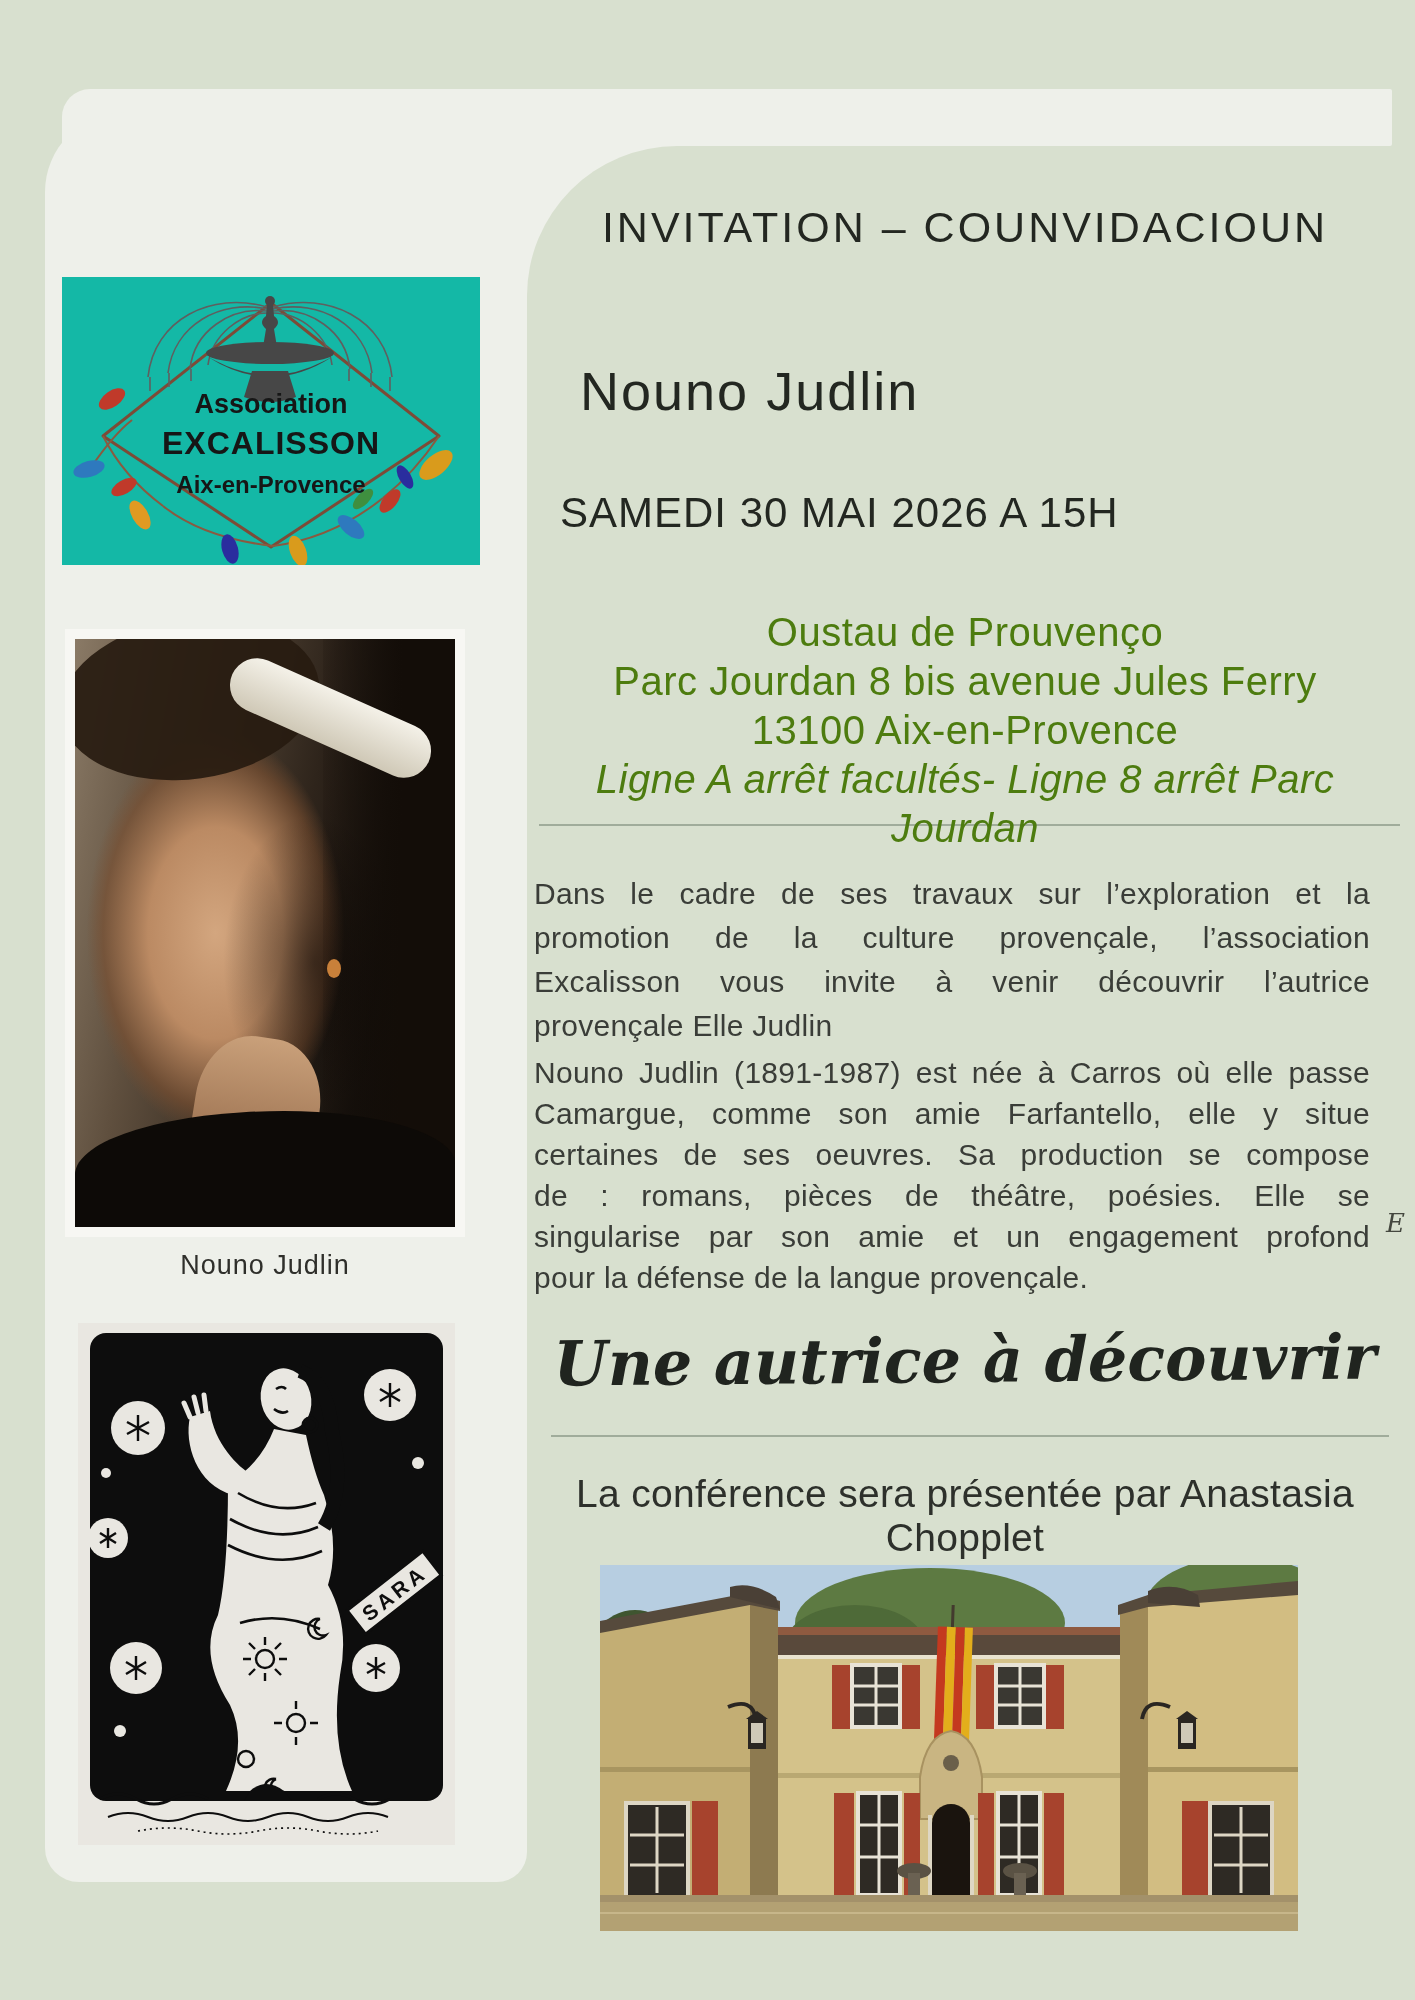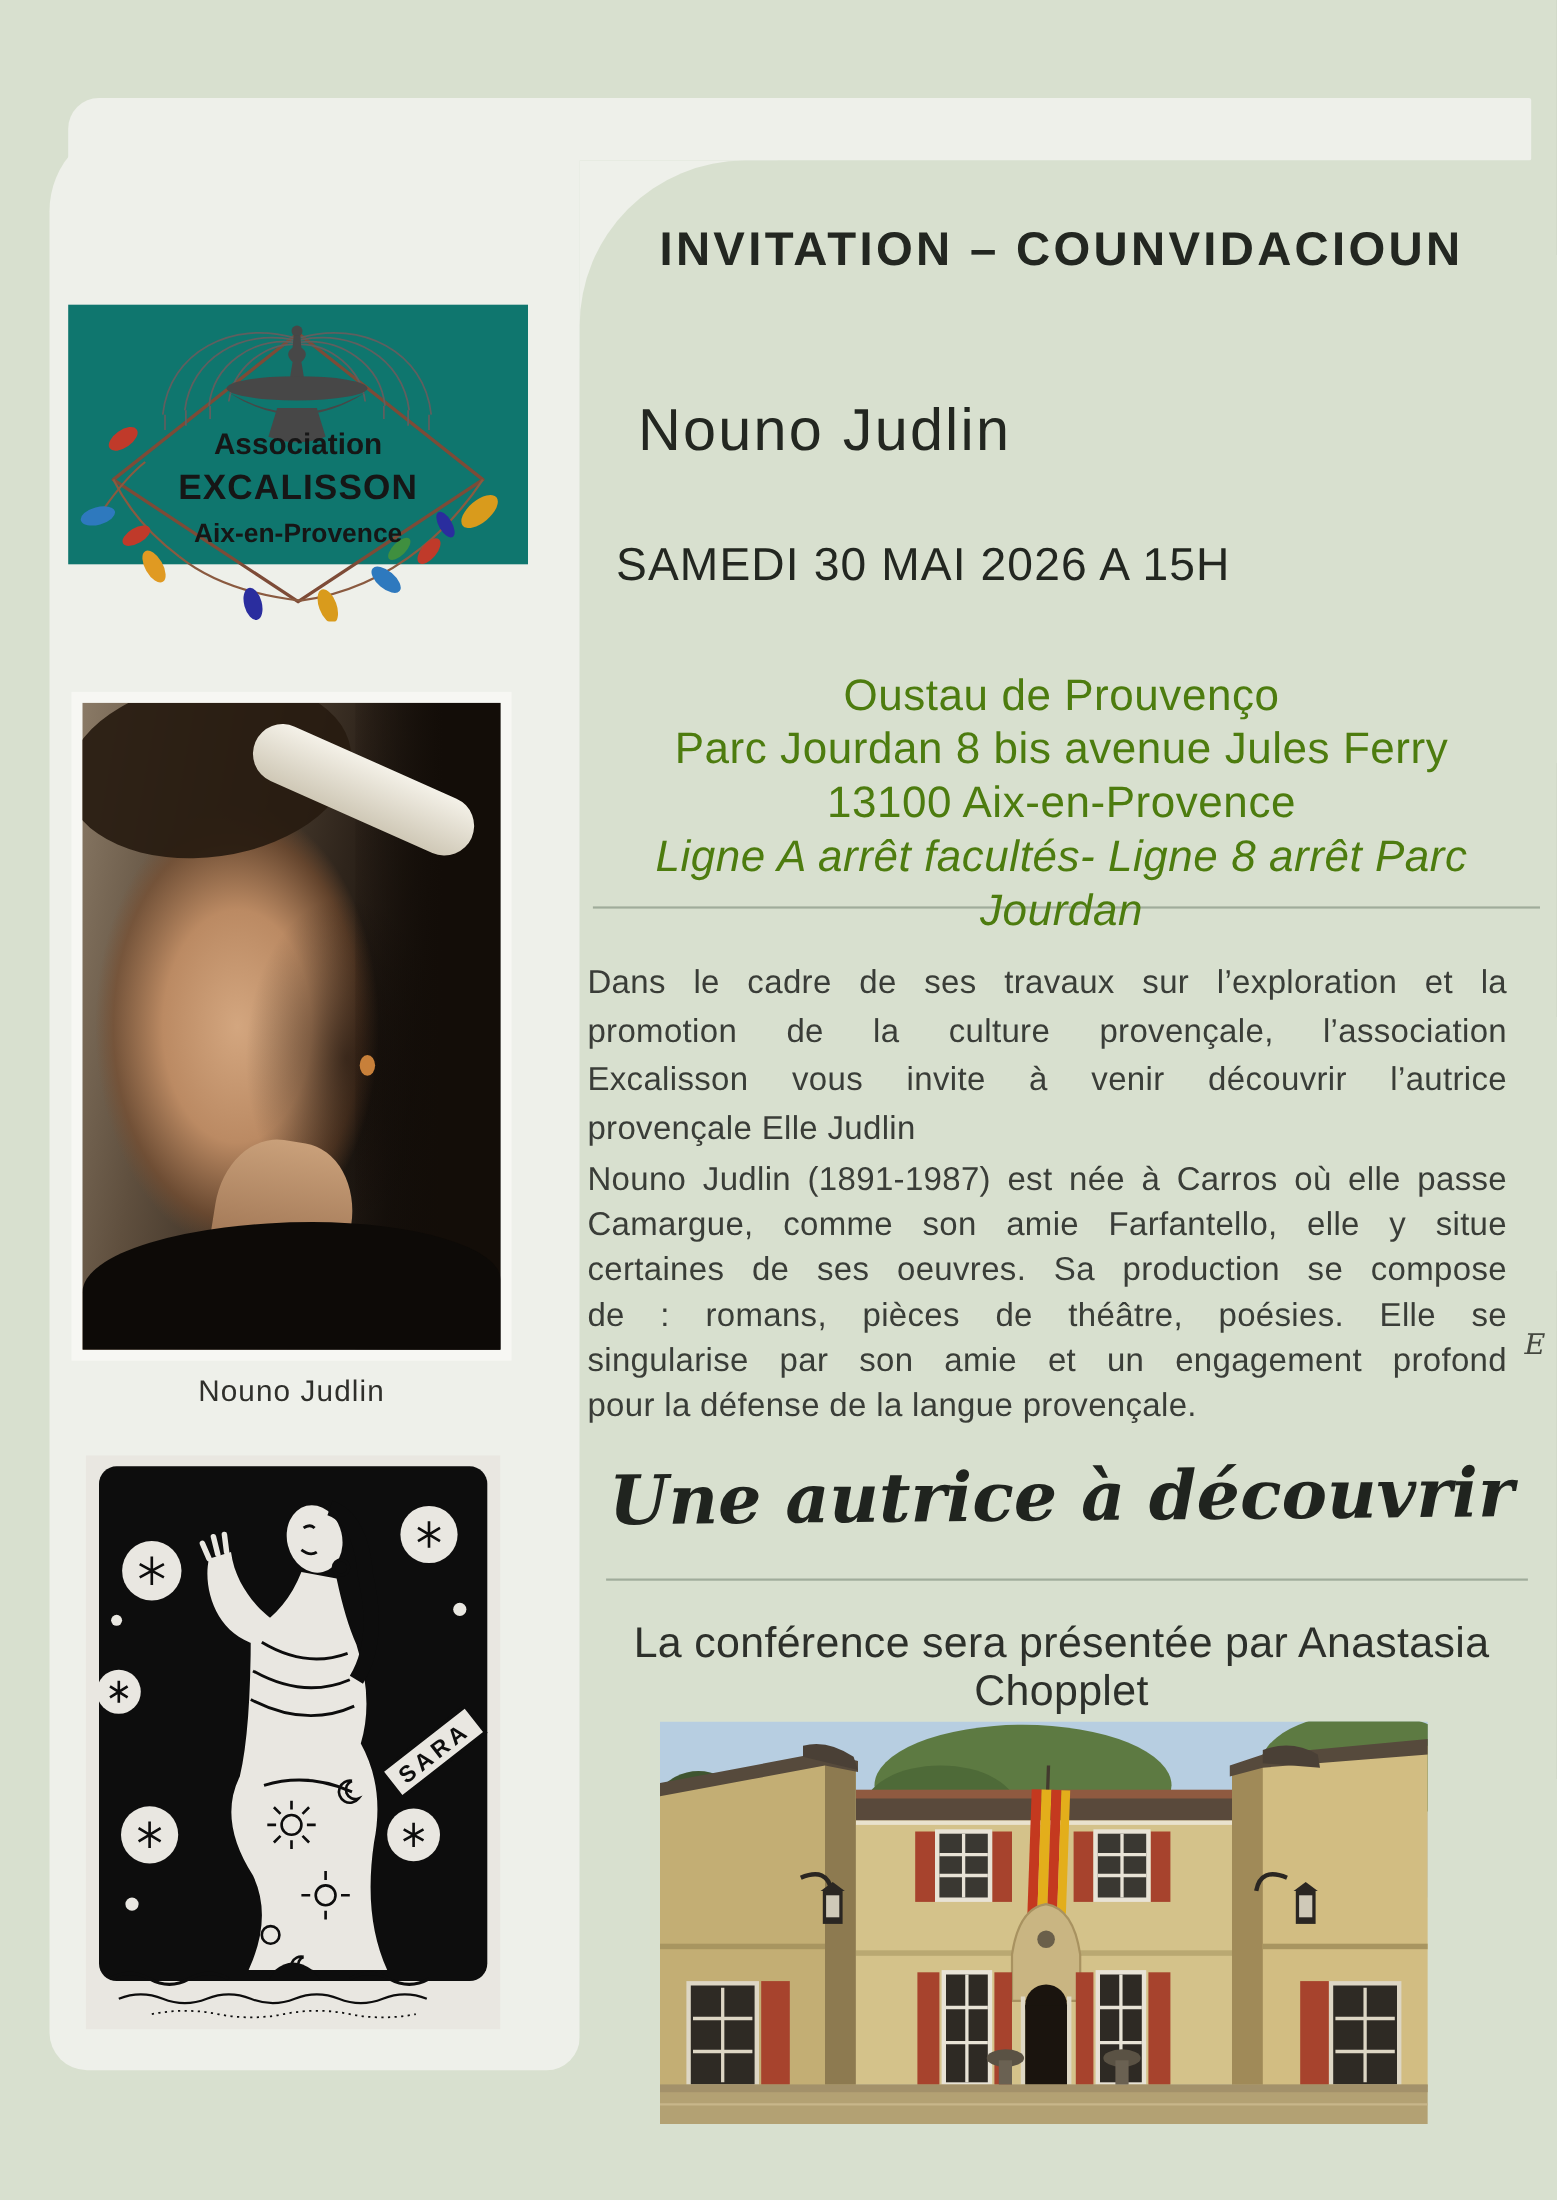--- a/index.html
+++ b/index.html
@@ -6,38 +6,38 @@
   body{background:#c9d2c0;font-family:"Liberation Sans",sans-serif;}
   .page{position:relative;width:1415px;height:2000px;margin:0 auto;background:#d8e0cf;overflow:hidden;}
 
   
   .top-strip{position:absolute;left:62px;top:89px;width:1330px;height:57px;background:#eef0ea;border-radius:28px 2px 2px 0;}
   .side-band{position:absolute;left:45px;top:112px;width:482px;height:1770px;background:#eef0ea;border-radius:80px 0 30px 34px;}
   .corner-patch{position:absolute;left:527px;top:146px;width:180px;height:180px;background:#eef0ea;}
   .green-panel{position:absolute;left:527px;top:146px;width:888px;height:1854px;background:#d8e0cf;border-top-left-radius:150px;}
 
   
-  .logo-box{position:absolute;left:62px;top:277px;width:418px;height:236px;background:#0f766e;}
+  .logo-box{position:absolute;left:62px;top:277px;width:418px;height:288px;background:#14b8a6;}
   .portrait-frame{position:absolute;left:65px;top:629px;width:400px;height:608px;background:#f7f7f3;}
   .portrait{position:absolute;left:10px;top:10px;width:380px;height:588px;overflow:hidden;
     background:
       radial-gradient(ellipse 130px 210px at 63% 55%, rgba(10,6,4,0.55), rgba(10,6,4,0) 70%),
       radial-gradient(ellipse 150px 235px at 37% 50%, #d3a67f 0%, #bb8a63 45%, rgba(122,80,50,0.65) 75%, rgba(0,0,0,0) 86%),
       linear-gradient(100deg,#8a7a66 0%,#5f4f3e 25%,#2e241b 55%,#14100c 75%,#0b0806 100%);}
   .portrait .hair-top{position:absolute;left:-15px;top:-20px;width:260px;height:160px;background:#271b10;border-radius:50%;transform:rotate(-8deg);opacity:.92;}
   .portrait .hair-right{position:absolute;left:248px;top:0;width:132px;height:588px;background:linear-gradient(90deg,rgba(22,13,8,0.15),#130d08 60%);}
   .portrait .headband{position:absolute;left:148px;top:52px;width:215px;height:54px;background:linear-gradient(#f4f1e8,#cfc8b6);border-radius:27px;transform:rotate(24deg);}
   .portrait .neck{position:absolute;left:118px;top:398px;width:125px;height:160px;background:linear-gradient(#c9a07a,#8a5f40);border-radius:42%;transform:rotate(9deg);}
   .portrait .shoulders{position:absolute;left:0;top:472px;width:380px;height:116px;background:#0d0a07;border-radius:55% 45% 0 0;}
   .portrait .earring{position:absolute;left:252px;top:320px;width:14px;height:19px;background:#c8803a;border-radius:50%;}
   .caption{position:absolute;left:65px;top:1250px;width:400px;text-align:center;font-size:27px;letter-spacing:1px;color:#2f2f2b;}
   .woodcut{position:absolute;left:78px;top:1323px;width:377px;height:522px;}
 
   
-  .inv-title{position:absolute;left:530px;top:203px;width:870px;text-align:center;font-size:43px;font-weight:700;letter-spacing:3px;color:#232721;}
+  .inv-title{position:absolute;left:530px;top:203px;width:870px;text-align:center;font-size:43px;font-weight:400;letter-spacing:3px;color:#232721;}
   .name-title{position:absolute;left:580px;top:360px;font-size:54px;font-weight:300;letter-spacing:2px;color:#232721;}
   .date-line{position:absolute;left:560px;top:489px;font-size:42px;font-weight:300;letter-spacing:1px;color:#232721;text-align:right;}
   .address{position:absolute;left:530px;top:608px;width:870px;text-align:center;font-size:40px;font-weight:400;line-height:49px;color:#4d7c0f;letter-spacing:.5px;}
   .address .transit{font-style:italic;}
   .rule{position:absolute;height:2px;background:#a0ac9b;}
   .rule1{left:539px;top:824px;width:861px;}
   .rule2{left:551px;top:1435px;width:838px;}
   .para{position:absolute;left:534px;width:836px;color:#3a3d38;font-size:30px;letter-spacing:.3px;}
   .para .line{text-align:justify;text-align-last:justify;}
   .para .line.last{text-align-last:left;}

